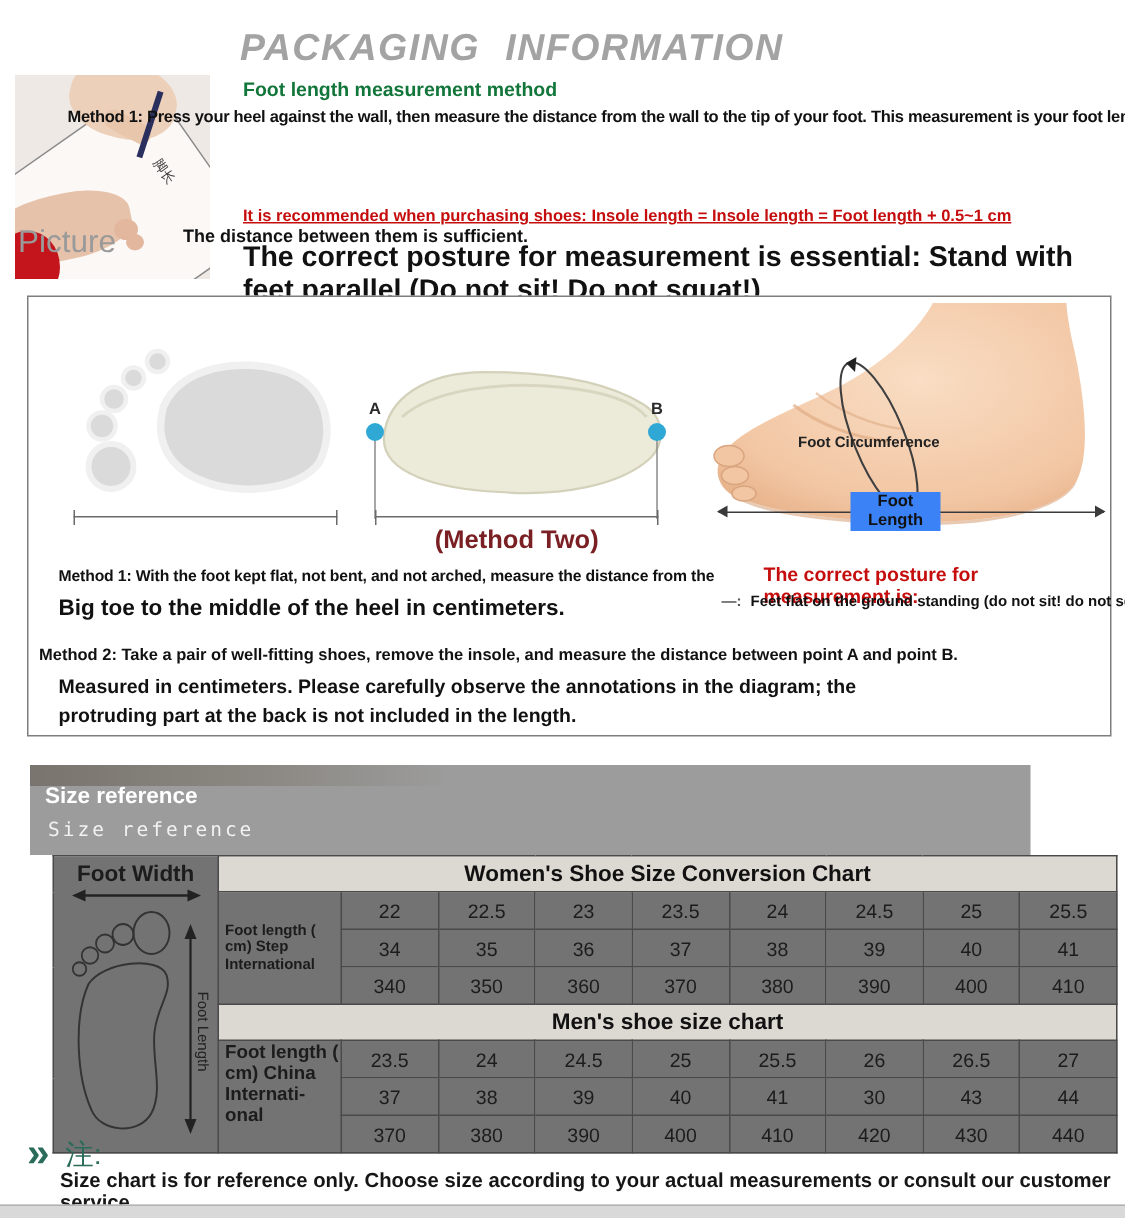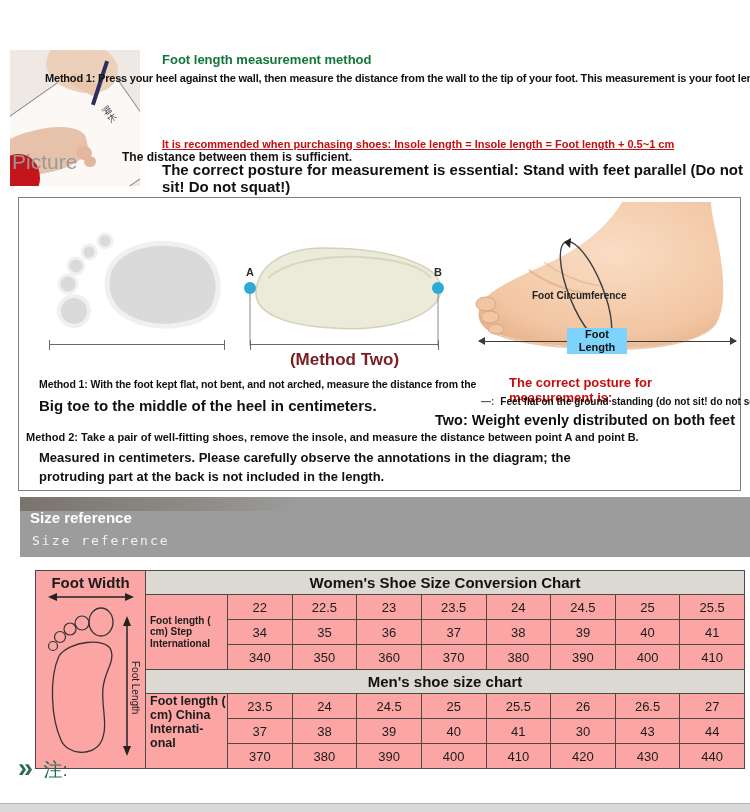--- a/index.html
+++ b/index.html
@@ -15,51 +15,52 @@
   
   .harrow{height:0;border-top:1.5px solid #3a3a3a;}
   .harrow::before{content:"";position:absolute;left:-1px;top:-5px;border:4px solid transparent;border-right:7px solid #3a3a3a;border-left:0;}
   .harrow::after{content:"";position:absolute;right:-1px;top:-5px;border:4px solid transparent;border-left:7px solid #3a3a3a;border-right:0;}
   .maroon{color:#7a2024;}
   .red{color:#c50d0d;}
   .green{color:#12763a;}
   .teal{color:#2a6b5a;}
   table.size{border-collapse:collapse;table-layout:fixed;width:710px;}
   table.size td{border:1px solid #4a4a4a;text-align:center;vertical-align:middle;
-      padding:0;font-size:13px;color:#1c1c1c;height:24px;background:#fca5a5;}
+      padding:0;font-size:13px;color:#1c1c1c;height:24px;background:#737373;}
   table.size td.thead{background:#dcd8d2;font-size:15px;font-weight:bold;height:23px;color:#111;}
   table.size td.wlabel{font-size:10px;font-weight:bold;text-align:left;padding-left:4px;line-height:11.5px;}
   table.size td.mlabel{font-size:12.5px;font-weight:bold;text-align:left;padding-left:4px;line-height:14px;vertical-align:top;}
   table.size td.footcell{vertical-align:top;padding-top:2px;}
   .banner{background:#9c9c9c;}
 </style>
 </head>
 <body>
 
 <div id="page">
 
+  <div class="abs" style="left:160px;top:18px;font-size:25px;font-style:italic;font-weight:600;color:#a3a3a3;letter-spacing:1px;word-spacing:9px;">PACKAGING INFORMATION</div>
 
   <div class="abs" style="left:10px;top:50px;width:130px;height:136px;background:#efe9e5;overflow:hidden;">
     <div class="abs" style="left:-35px;top:42px;width:175px;height:125px;background:#fbf8f6;border:1px solid #8a8a8a;transform:rotate(-35deg);"></div>
     <div class="abs" style="left:-20px;top:80px;width:98px;height:44px;background:#e7c2aa;border-radius:50% 42% 42% 50%;transform:rotate(-12deg);"></div>
     <div class="abs" style="left:66px;top:96px;width:16px;height:14px;background:#e2b79e;border-radius:50%;"></div>
     <div class="abs" style="left:74px;top:106px;width:12px;height:11px;background:#e2b79e;border-radius:50%;"></div>
     <div class="abs" style="left:36px;top:-8px;width:72px;height:50px;background:#edd0ba;border-radius:46%;transform:rotate(14deg);"></div>
     <div class="abs" style="left:58px;top:28px;width:34px;height:13px;background:#e8c6ac;border-radius:7px;transform:rotate(28deg);"></div>
     <div class="abs" style="left:88px;top:10px;width:4px;height:46px;background:#2a2f5e;transform:rotate(18deg);"></div>
     <div class="abs" style="left:90px;top:58px;font-size:9px;color:#3a3a3a;transform:rotate(55deg);">脚长</div>
     <div class="abs" style="left:-10px;top:104px;width:40px;height:46px;background:#c3151b;border-radius:45% 55% 50% 50%;"></div>
     <div class="abs" style="left:2px;top:100px;font-size:21px;color:#9a9a9a;">Picture</div>
   </div>
 
   <div class="abs b green" style="left:162px;top:52px;font-size:13px;">Foot length measurement method</div>
   <div class="abs b" style="left:45px;top:72px;font-size:11px;letter-spacing:-0.2px;white-space:nowrap;">Method 1: Press your heel against the wall, then measure the distance from the wall to the tip of your foot. This measurement is your foot length.</div>
   <div class="abs b" style="left:122px;top:118px;font-size:12px;margin-top:32px;">The distance between them is sufficient.</div>
   <div class="abs b red" style="left:162px;top:138px;font-size:11px;text-decoration:underline;">It is recommended when purchasing shoes: Insole length = Insole length = Foot length + 0.5~1 cm</div>
-  <div class="abs b" style="left:162px;top:161px;font-size:15px;">The correct posture for measurement is essential: Stand with feet parallel (Do not sit! Do not squat!)</div>
+  <div class="abs b" style="left:162px;top:161px;font-size:19px;">The correct posture for measurement is essential: Stand with feet parallel (Do not sit! Do not squat!)</div>
 
   <div class="abs" style="left:18px;top:197px;width:721px;height:292px;border:1px solid #7e7e7e;background:#fff;">
 
     <svg class="abs" style="left:22px;top:28px;" width="190" height="115" viewBox="0 0 190 115">
       <path d="M68,45 C80,18 120,12 150,22 C178,32 182,62 172,82 C160,100 120,105 95,95 C70,86 62,66 68,45 Z" fill="#dadada" stroke="#f0f0f0" stroke-width="5"></path>
       <circle cx="33" cy="85" r="15" fill="#dadada" stroke="#f0f0f0" stroke-width="4"></circle>
       <circle cx="27" cy="58" r="9" fill="#dadada" stroke="#f0f0f0" stroke-width="3"></circle>
       <circle cx="35" cy="40" r="8" fill="#dadada" stroke="#f0f0f0" stroke-width="3"></circle>
       <circle cx="48" cy="26" r="7" fill="#dadada" stroke="#f0f0f0" stroke-width="3"></circle>
       <circle cx="64" cy="15" r="7" fill="#dadada" stroke="#f0f0f0" stroke-width="3"></circle>
@@ -93,37 +94,36 @@
       <ellipse cx="16" cy="117" rx="9" ry="6" fill="#f2c6a3" stroke="#d9a57f" stroke-width="1"></ellipse>
       <ellipse cx="22" cy="129" rx="8" ry="5" fill="#f2c6a3" stroke="#d9a57f" stroke-width="1"></ellipse>
       <path d="M55,70 C70,82 95,92 118,94" fill="none" stroke="#e0ad85" stroke-width="2" opacity="0.7"></path>
       <path d="M70,62 C85,74 108,84 128,86" fill="none" stroke="#e0ad85" stroke-width="1.5" opacity="0.6"></path>
       <ellipse cx="112" cy="92" rx="17" ry="54" fill="none" stroke="#3f3f3f" stroke-width="1.4" transform="rotate(-22 112 92)"></ellipse>
       <polygon points="90,42 97,38 96,48" fill="#222"></polygon>
       <polygon points="132,140 124,138 131,131" fill="#222"></polygon>
     </svg>
     <div class="abs b" style="left:513px;top:92px;font-size:10px;color:#222;">Foot Circumference</div>
     <div class="abs harrow" style="left:460px;top:143px;width:257px;"></div>
-    <div class="abs" style="left:548px;top:130px;width:60px;text-align:center;background:#7dd3fc;font-size:11px;font-weight:bold;line-height:13px;">
+    <div class="abs" style="left:548px;top:130px;width:60px;text-align:center;background:#3b82f6;font-size:11px;font-weight:bold;line-height:13px;">
       <span style="display:block;">Foot</span>
       <span style="display:block;">Length</span>
     </div>
 
     <div class="abs b red" style="left:490px;top:177px;font-size:13px;">The correct posture for measurement is:</div>
     <div class="abs b" style="left:20px;top:180px;font-size:10.5px;letter-spacing:-0.1px;white-space:nowrap;">Method 1: With the foot kept flat, not bent, and not arched, measure the distance from the</div>
     <div class="abs b" style="left:20px;top:199px;font-size:15px;">Big toe to the middle of the heel in centimeters.</div>
     <div class="abs" style="left:462px;top:198px;font-size:10px;font-weight:bold;white-space:nowrap;">
       <span style="color:#555;margin-right:6px;">—:</span><span>Feet flat on the ground standing (do not sit! do not squat!)</span>
     </div>
-    <div class="abs b" style="left:415px;top:214px;width:302px;text-align:center;font-size:14.5px;">Two: Weight evenly distributed on both feet</div>
     <div class="abs b" style="left:7px;top:233px;font-size:11px;white-space:nowrap;">Method 2: Take a pair of well-fitting shoes, remove the insole, and measure the distance between point A and point B.</div>
     <div class="abs b" style="left:20px;top:250px;width:545px;font-size:13px;line-height:19px;">Measured in centimeters. Please carefully observe the annotations in the diagram; the protruding part at the back is not included in the length.</div>
   </div>
 
-  <div class="abs banner" style="left:20px;top:497px;width:730px;height:60px;">
+  <div class="abs banner" style="left:20px;top:510px;width:667px;height:60px;">
     <div class="abs" style="left:0;top:0;width:280px;height:14px;background:linear-gradient(90deg,#79746d,#8d8a85 60%,rgba(156,156,156,0));"></div>
     <div class="abs b" style="left:10px;top:12px;font-size:15px;color:#fff;">Size reference</div>
     <div class="abs" style="left:12px;top:36px;font-size:13px;color:#f2f2f2;font-family:'DejaVu Sans Mono',monospace;letter-spacing:2px;">Size reference</div>
   </div>
 
   <div class="abs" style="left:35px;top:570px;">
     <table class="size">
       <colgroup>
         <col style="width:110px">
           <col style="width:82px">
@@ -226,16 +226,17 @@
         <td>440</td>
       </tr>
     </tbody>
       </table>
   </div>
 
   <div class="abs" style="left:18px;top:757px;">
     <span class="b teal" style="font-size:27px;line-height:22px;vertical-align:top;">»</span>
     <span class="teal" style="font-size:19px;margin-left:6px;vertical-align:top;">注:</span>
   </div>
+  <div class="abs b" style="left:40px;top:779px;font-size:13.5px;color:#161616;">Size chart is for reference only. Choose size according to your actual measurements or consult our customer service.</div>
 
   <div class="abs" style="left:0;top:803px;width:750px;height:9px;background:#d9d9d9;border-top:1px solid #b2b2b2;"></div>
 
 </div>
 
 </body></html>

